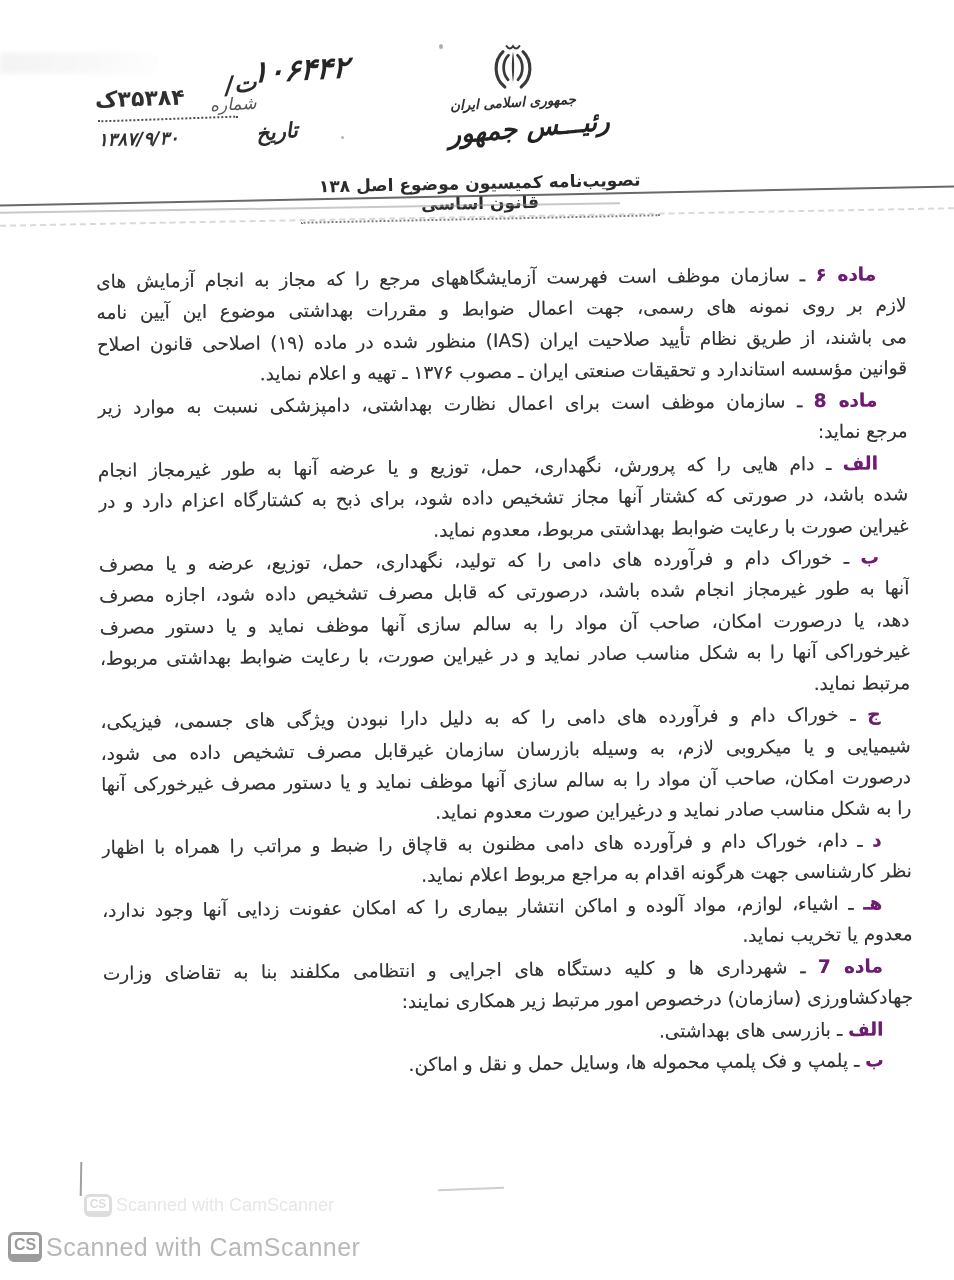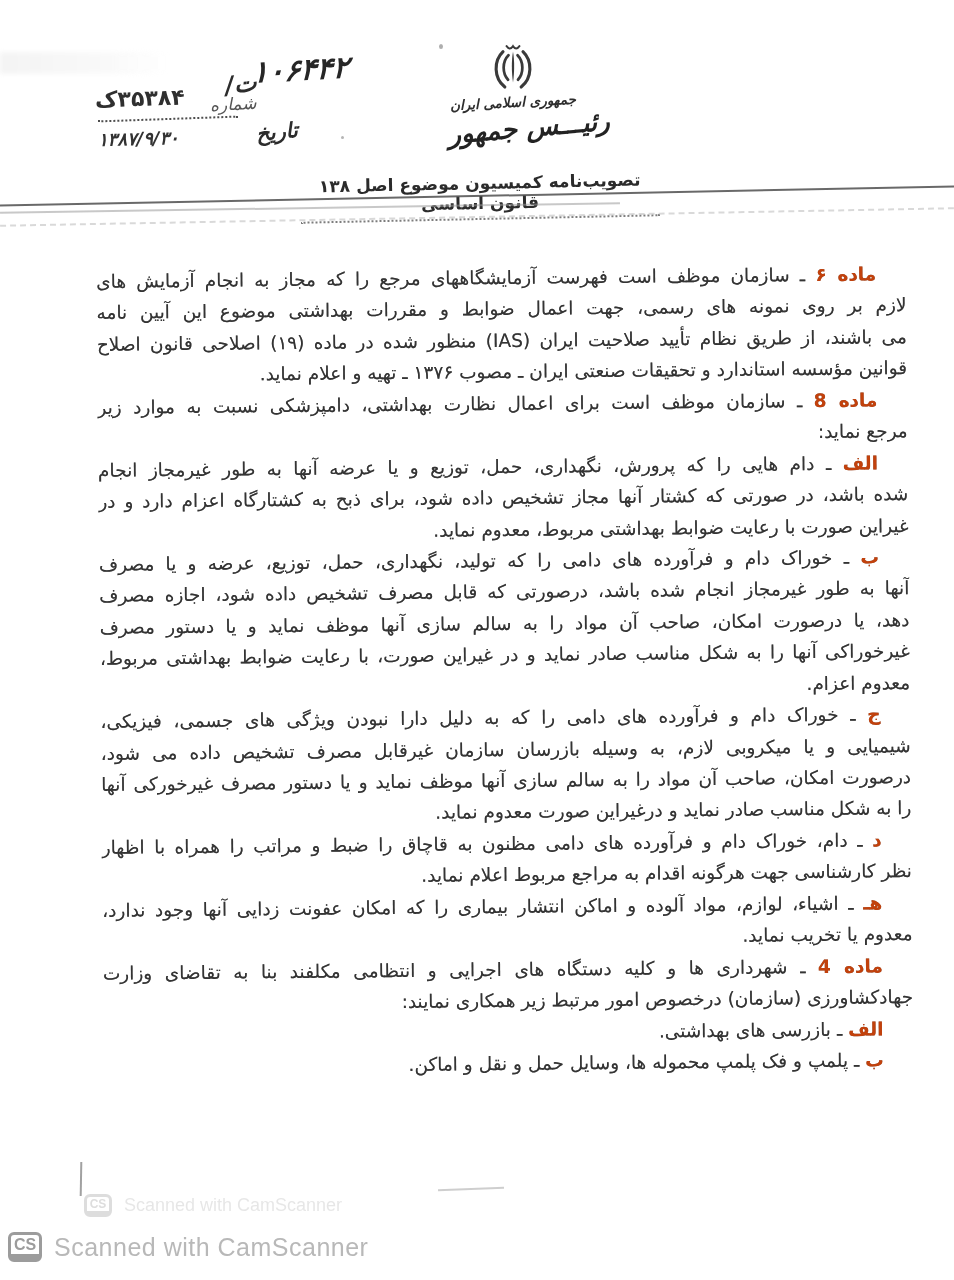--- a/index.html
+++ b/index.html
@@ -44,37 +44,37 @@
   .rule-faint{position:absolute;left:0;top:216px;width:954px;height:0;
     border-top:2px dashed #c6c6c6;opacity:.65;transform:rotate(-1.05deg);}
 
   
   .bodytext{position:absolute;left:100px;top:262px;width:810px;direction:rtl;
     color:#343434;transform:rotate(-0.55deg);}
   .line{height:31.45px;line-height:31.45px;font-size:18.5px;text-align:right;
     overflow:hidden;white-space:nowrap;text-shadow:0 0 .4px rgba(40,40,40,.55);}
   .line.jst{white-space:normal;text-align:justify;text-align-last:justify;}
   .line.ind{padding-right:30px;}
-  .line b{font-weight:bold;color:#c2410c;}
+  .line b{font-weight:bold;color:#701a75;}
 
   
   .smudge-tl{position:absolute;left:0;top:52px;width:168px;height:22px;
     background:linear-gradient(90deg,#ededed,#f7f7f7 70%,transparent);
     filter:blur(2px);opacity:.6;}
   .dot-a{position:absolute;left:439px;top:44px;width:4px;height:5px;background:#9a9a9a;
     border-radius:50%;opacity:.8;}
   .dot-b{position:absolute;left:341px;top:136px;width:3px;height:3px;background:#b5b5b5;
     border-radius:50%;}
   .tick-line{position:absolute;left:80px;top:1162px;width:2px;height:34px;background:#8a8a8a;
     transform:rotate(1deg);opacity:.8;}
   .edge-line{position:absolute;left:438px;top:1188px;width:66px;height:1.5px;background:#c2c2c2;
     transform:rotate(-2deg);opacity:.8;}
 
   
-  .wm{position:absolute;display:flex;align-items:center;gap:12px;
+  .wm{position:absolute;display:flex;align-items:center;gap:4px;
       font-family:"Liberation Sans",sans-serif;}
   .cs-badge{display:flex;align-items:center;justify-content:center;
     border:3px solid #9c9c9c;border-bottom-width:8px;border-radius:6px;
     background:#fff;color:#9c9c9c;font-weight:bold;}
   .wm-faint{left:84px;top:1194px;opacity:.5;}
   .wm-faint .cs-badge{width:22px;height:14px;font-size:12px;border-color:#bdbdbd;
     border-bottom-width:6px;color:#bdbdbd;}
   .wm-faint .wm-text{font-size:18px;color:#cfcfcf;}
   .wm-main{left:8px;top:1232px;}
   .wm-main .cs-badge{width:28px;height:19px;font-size:16px;}
@@ -122,30 +122,30 @@
     <div class="line"><b></b><span>قوانین مؤسسه استاندارد و تحقیقات صنعتی ایران ـ مصوب ۱۳۷۶ ـ تهیه و اعلام نماید.</span></div>
     <div class="line ind jst"><b>ماده 8</b><span> ـ سازمان موظف است برای اعمال نظارت بهداشتی، دامپزشکی نسبت به موارد زیر</span></div>
     <div class="line"><b></b><span>مرجع نماید:</span></div>
     <div class="line ind jst"><b>الف</b><span> ـ دام هایی را که پرورش، نگهداری، حمل، توزیع و یا عرضه آنها به طور غیرمجاز انجام</span></div>
     <div class="line jst"><b></b><span>شده باشد، در صورتی که کشتار آنها مجاز تشخیص داده شود، برای ذبح به کشتارگاه اعزام دارد و در</span></div>
     <div class="line"><b></b><span>غیراین صورت با رعایت ضوابط بهداشتی مربوط، معدوم نماید.</span></div>
     <div class="line ind jst"><b>ب</b><span> ـ خوراک دام و فرآورده های دامی را که تولید، نگهداری، حمل، توزیع، عرضه و یا مصرف</span></div>
     <div class="line jst"><b></b><span>آنها به طور غیرمجاز انجام شده باشد، درصورتی که قابل مصرف تشخیص داده شود، اجازه مصرف</span></div>
     <div class="line jst"><b></b><span>دهد، یا درصورت امکان، صاحب آن مواد را به سالم سازی آنها موظف نماید و یا دستور مصرف</span></div>
     <div class="line jst"><b></b><span>غیرخوراکی آنها را به شکل مناسب صادر نماید و در غیراین صورت، با رعایت ضوابط بهداشتی مربوط،</span></div>
-    <div class="line"><b></b><span>معدوم اعزام.</span></div>
+    <div class="line"><b></b><span>مرتبط نماید.</span></div>
     <div class="line ind jst"><b>ج</b><span> ـ خوراک دام و فرآورده های دامی را که به دلیل دارا نبودن ویژگی های جسمی، فیزیکی،</span></div>
     <div class="line jst"><b></b><span>شیمیایی و یا میکروبی لازم، به وسیله بازرسان سازمان غیرقابل مصرف تشخیص داده می شود،</span></div>
     <div class="line jst"><b></b><span>درصورت امکان، صاحب آن مواد را به سالم سازی آنها موظف نماید و یا دستور مصرف غیرخورکی آنها</span></div>
     <div class="line"><b></b><span>را به شکل مناسب صادر نماید و درغیراین صورت معدوم نماید.</span></div>
     <div class="line ind jst"><b>د</b><span> ـ دام، خوراک دام و فرآورده های دامی مظنون به قاچاق را ضبط و مراتب را همراه با اظهار</span></div>
     <div class="line"><b></b><span>نظر کارشناسی جهت هرگونه اقدام به مراجع مربوط اعلام نماید.</span></div>
     <div class="line ind jst"><b>هـ</b><span> ـ اشیاء، لوازم، مواد آلوده و اماکن انتشار بیماری را که امکان عفونت زدایی آنها وجود ندارد،</span></div>
     <div class="line"><b></b><span>معدوم یا تخریب نماید.</span></div>
-    <div class="line ind jst"><b>ماده 4</b><span> ـ شهرداری ها و کلیه دستگاه های اجرایی و انتظامی مکلفند بنا به تقاضای وزارت</span></div>
+    <div class="line ind jst"><b>ماده 7</b><span> ـ شهرداری ها و کلیه دستگاه های اجرایی و انتظامی مکلفند بنا به تقاضای وزارت</span></div>
     <div class="line"><b></b><span>جهادکشاورزی (سازمان) درخصوص امور مرتبط زیر همکاری نمایند:</span></div>
     <div class="line ind"><b>الف</b><span> ـ بازرسی های بهداشتی.</span></div>
     <div class="line ind"><b>ب</b><span> ـ پلمپ و فک پلمپ محموله ها، وسایل حمل و نقل و اماکن.</span></div>
   </div>
 
   <div class="tick-line"></div>
   <div class="edge-line"></div>
 
   <div class="wm wm-faint">
     <span class="cs-badge">CS</span>

